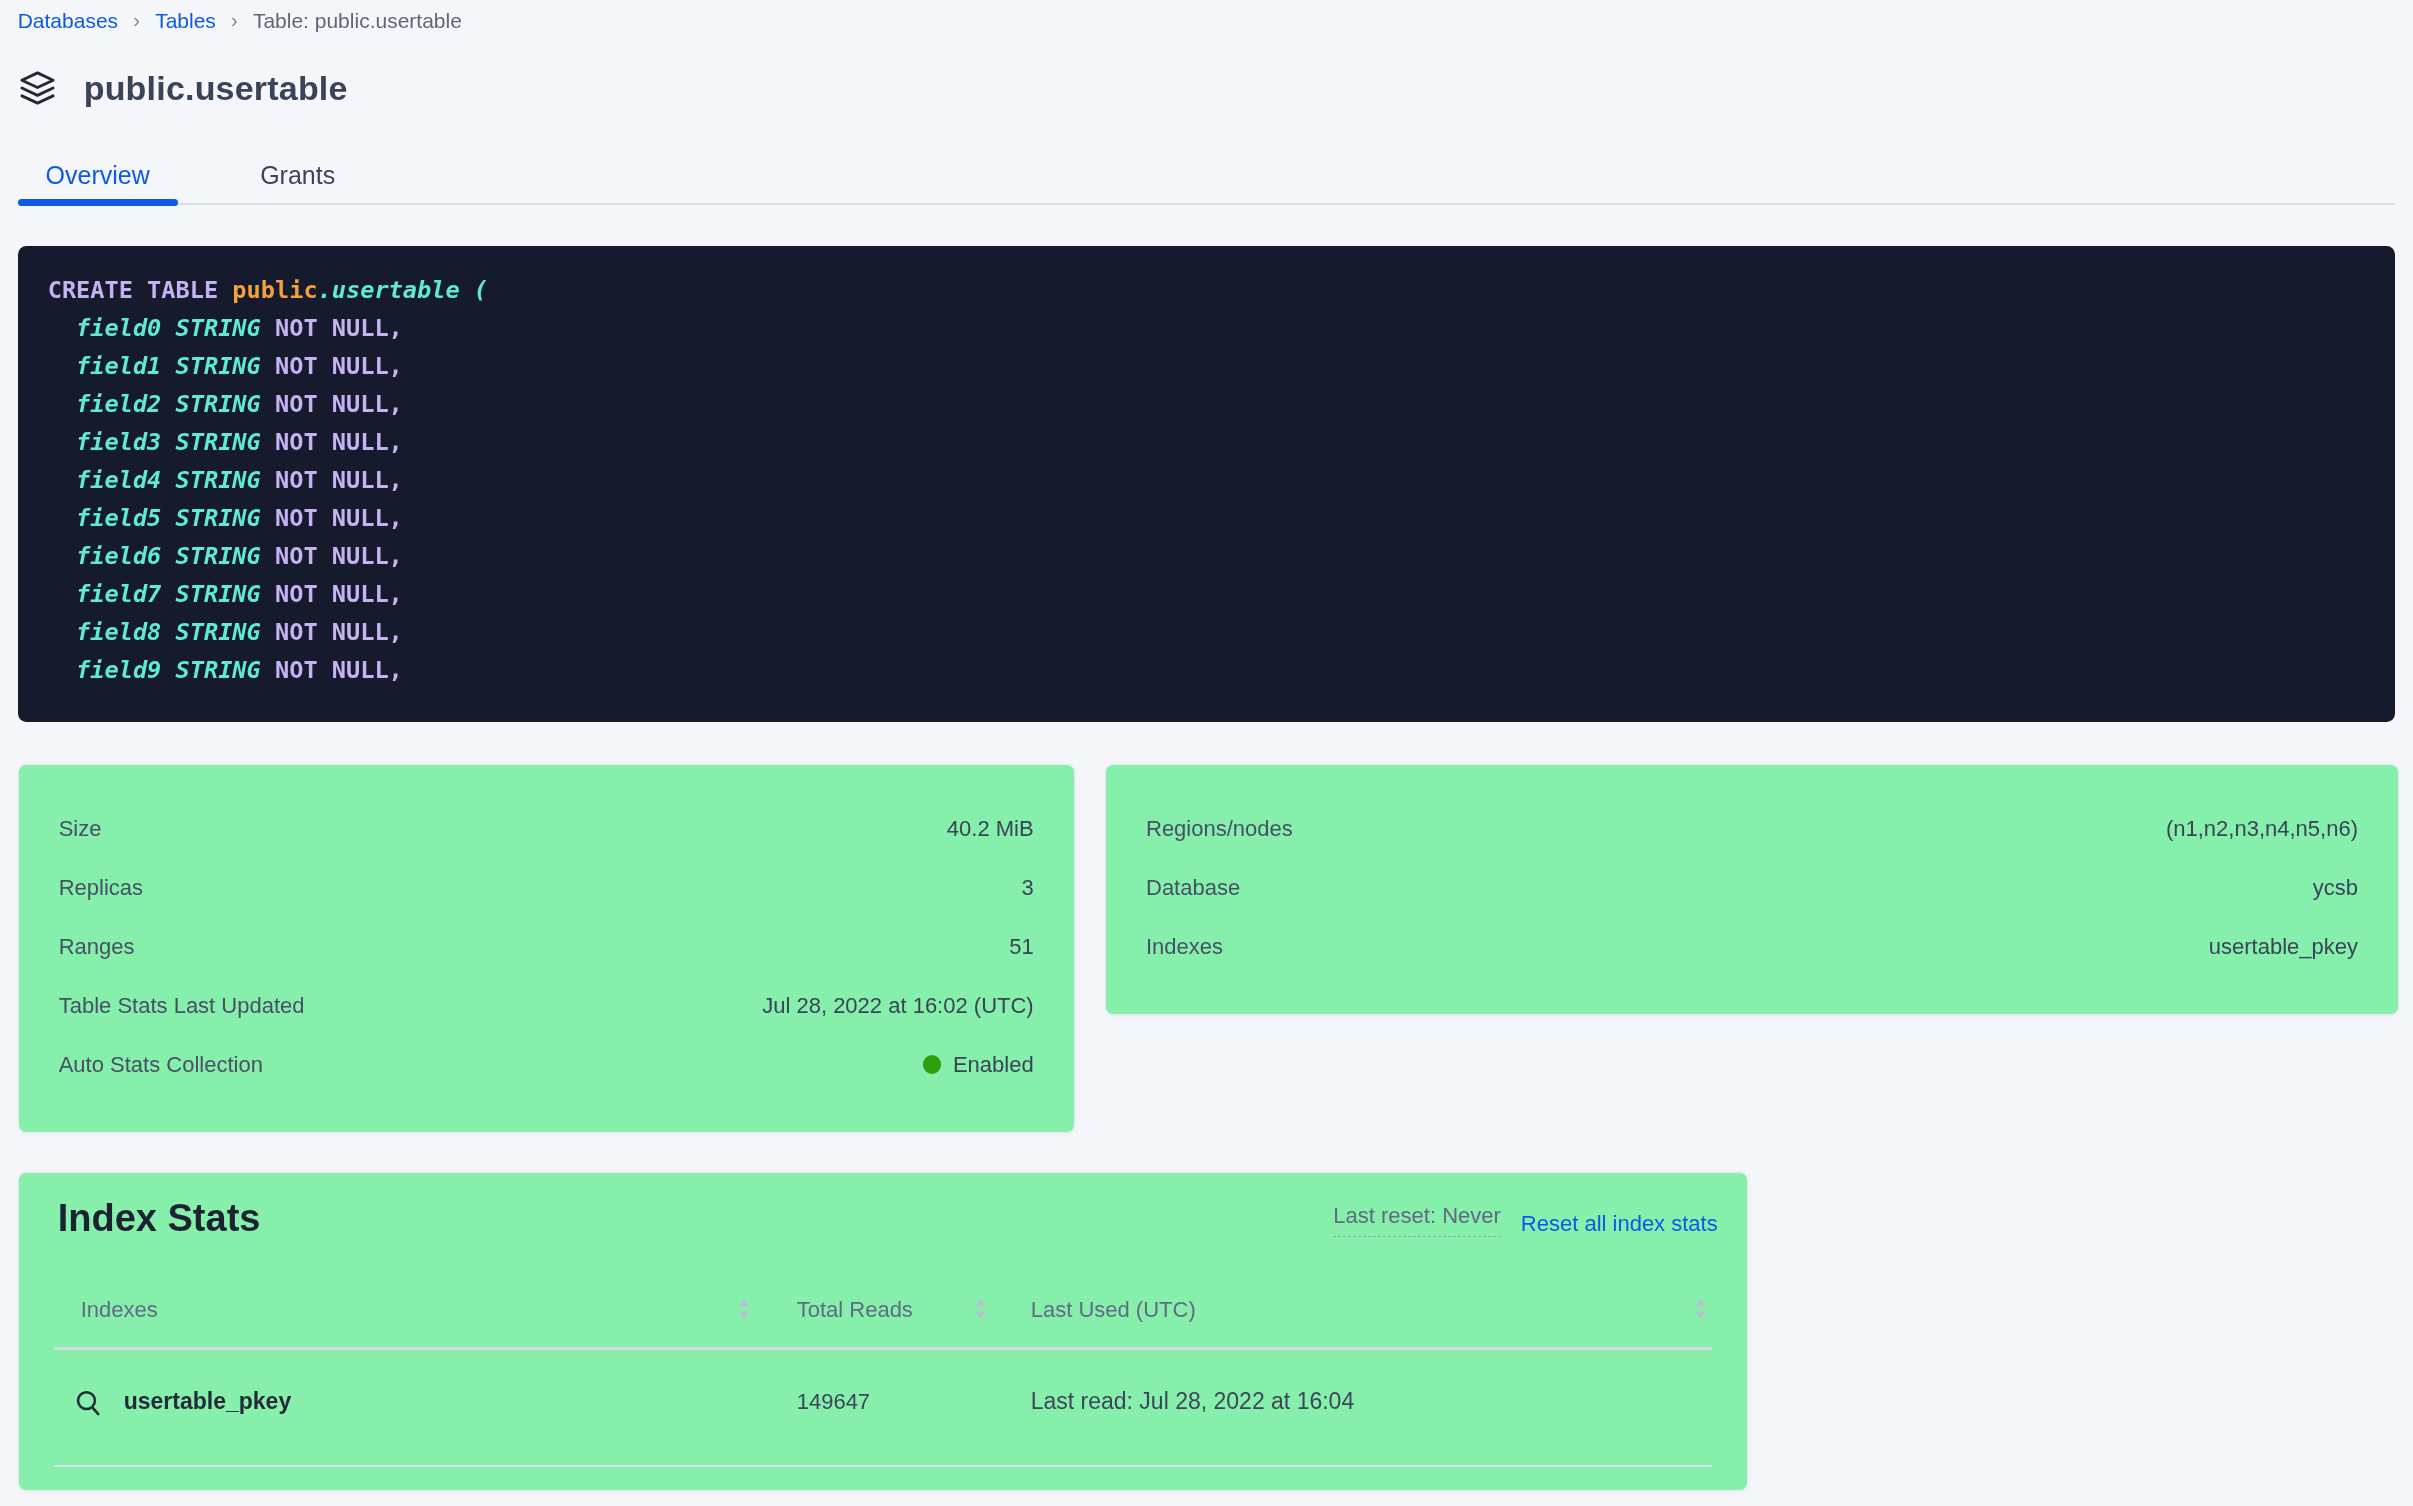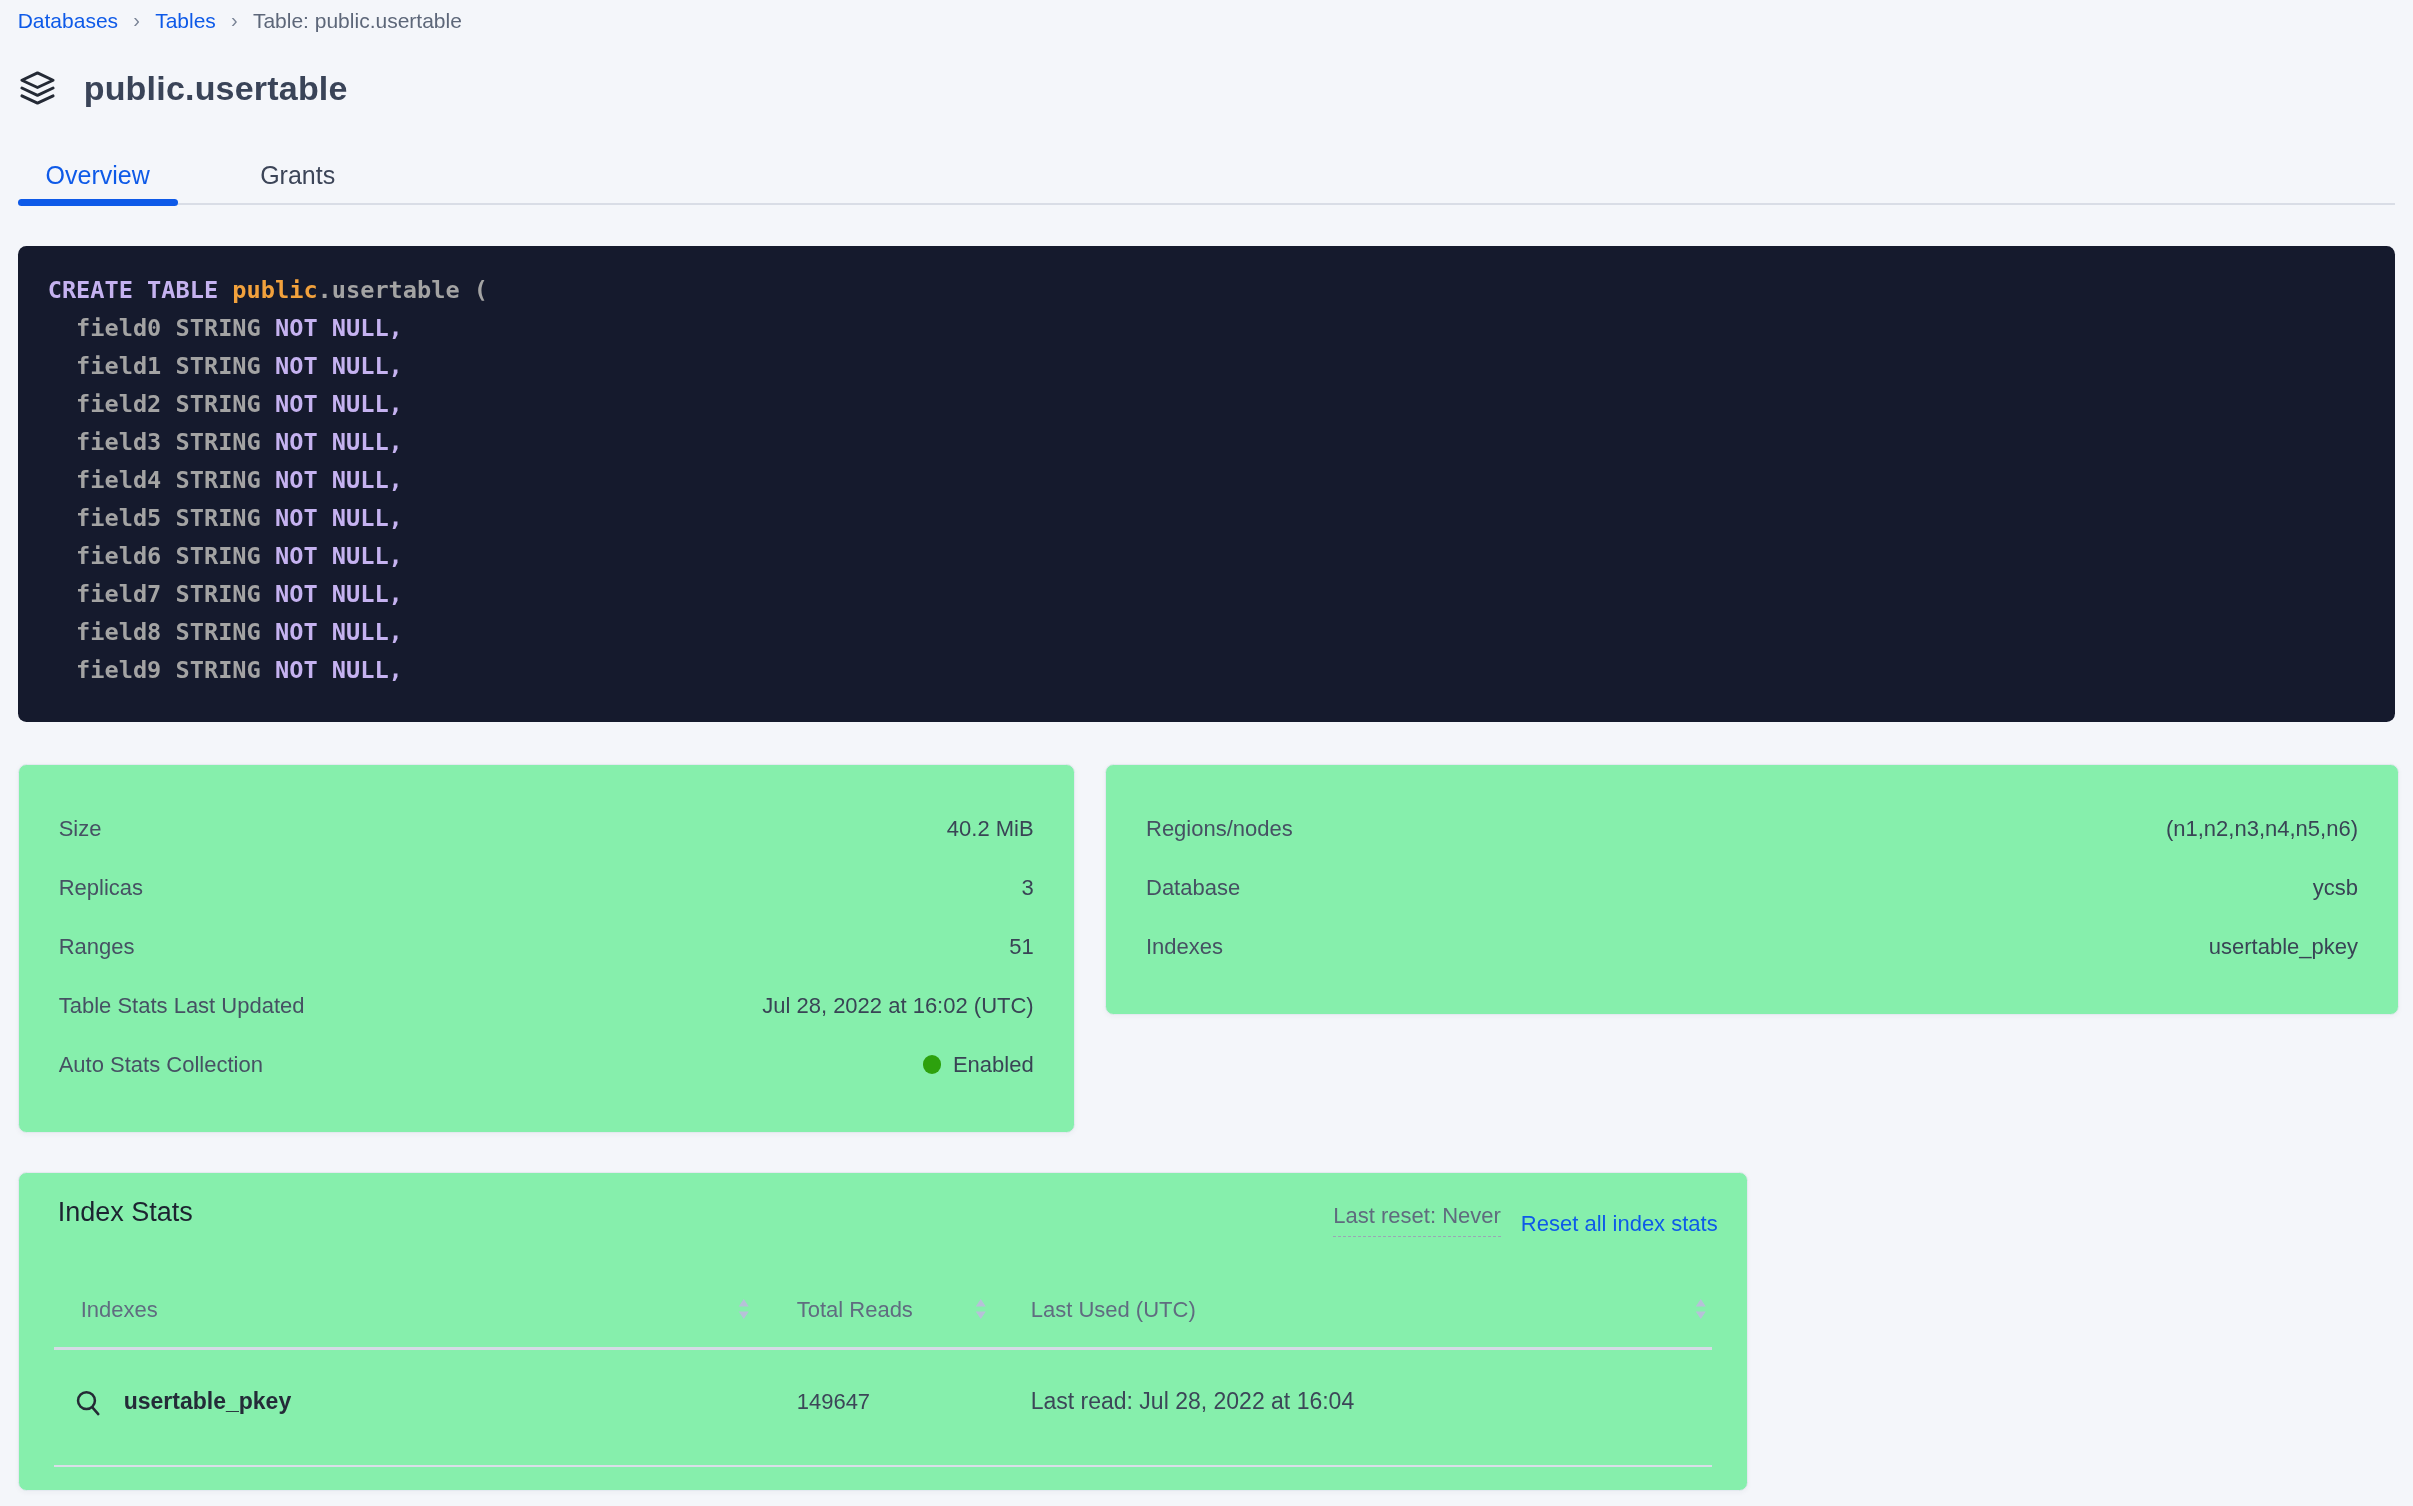--- a/index.html
+++ b/index.html
@@ -56,42 +56,42 @@
     background: #151a2d; border-radius: 8.4px;
     padding: 25px 30px; overflow: hidden;
   }
   .code-line {
     font-family: "DejaVu Sans Mono", monospace;
     font-size: 23.6px; font-weight: 700; line-height: 38px;
     white-space: pre; color: #e9edf4;
   }
   .tok-k { color: #c5b2f0; }
   .tok-o { color: #f2a13c; }
-  .tok-p { color: #a3a3a3; }
+  .tok-p { color: #5eead4; font-style: italic; }
 
   
   .card {
     background: #86efac; border: 0.8px solid #e4e9f0; border-radius: 8.4px;
     box-shadow: 0 1.7px 5px rgba(40,54,80,0.04);
   }
   .card-overview { position: absolute; top: 764px; left: 17.7px; width: 1057px; height: 369px; padding: 34px 40px 0 40px; }
   .card-details  { position: absolute; top: 764px; left: 1105px; width: 1294px; height: 251px; padding: 34px 40px 0 40px; }
   .stat-row {
     height: 59px; display: flex; align-items: center; justify-content: space-between;
     font-size: 22px;
   }
   .stat-label { color: #465163; }
   .stat-value { color: #394455; display: flex; align-items: center; gap: 11.8px; }
   .status-dot { width: 18.6px; height: 18.6px; border-radius: 50%; background: #2da10d; display: inline-block; }
 
   
   .card-indexstats { position: absolute; top: 1172px; left: 17.7px; width: 1730px; height: 319px; }
   .is-title {
     position: absolute; top: 23.6px; left: 39px;
-    font-size: 27px; font-weight: 400; color: #1c2330;
+    font-size: 38px; font-weight: 700; color: #1c2330;
   }
   .is-reset-row {
     position: absolute; top: 30px; right: 29px;
     display: flex; align-items: flex-end; gap: 20px; font-size: 22px;
   }
   .last-reset {
     color: #5f6b7e; padding-bottom: 6.7px;
     border-bottom: 1.7px dashed #9aa5b5;
   }
   .reset-link { color: #0e5ae8; text-decoration: none; cursor: pointer; }

